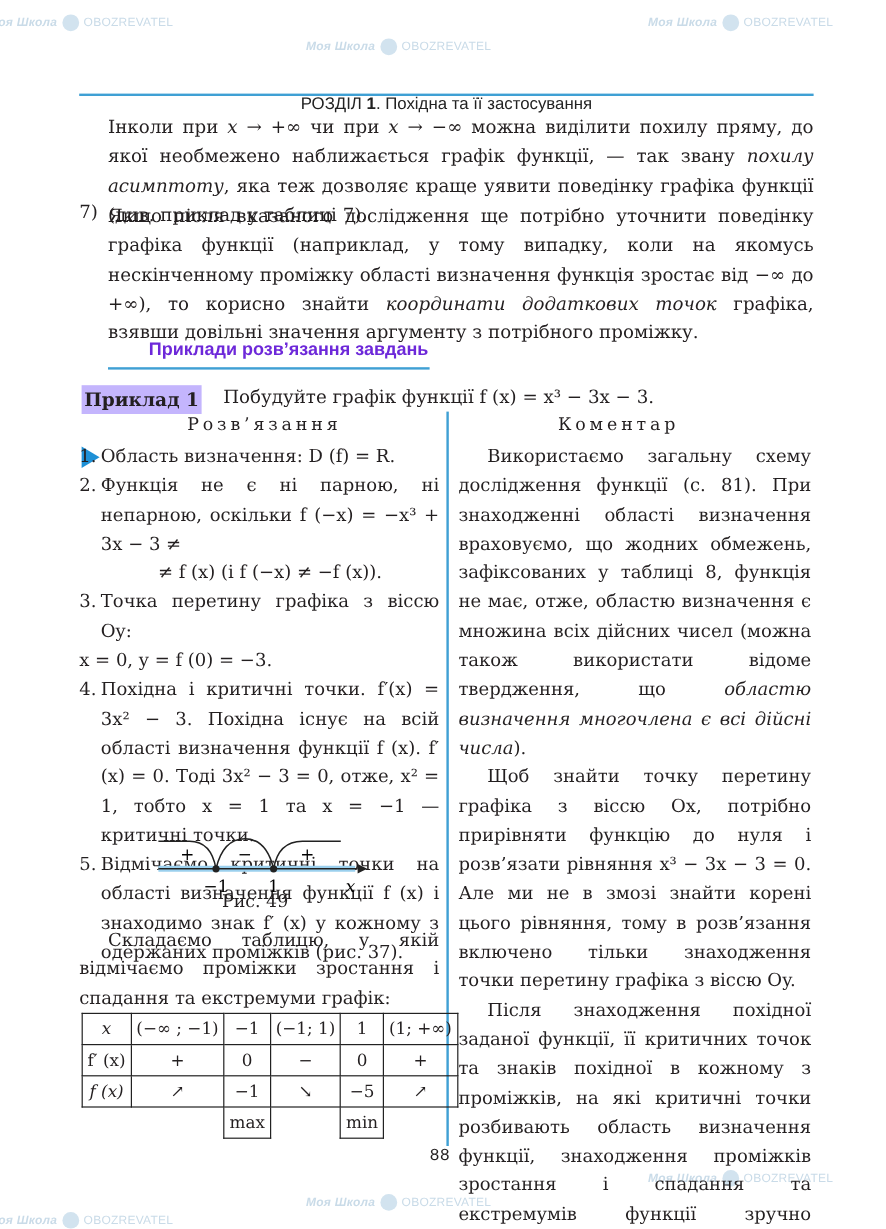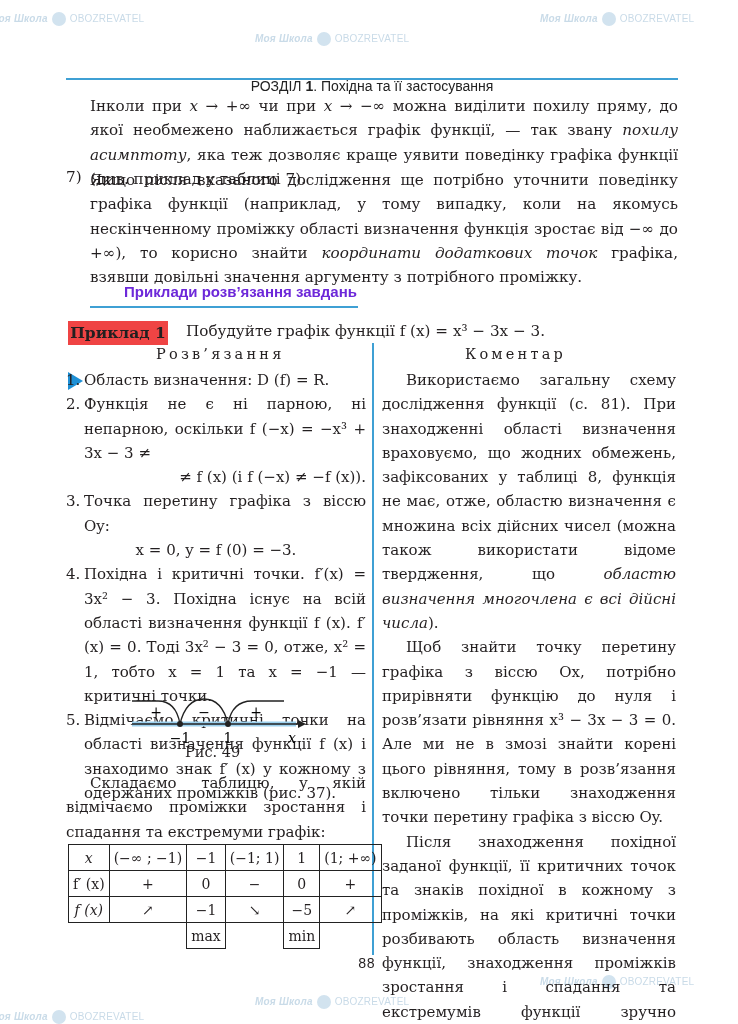--- a/index.html
+++ b/index.html
@@ -17,31 +17,31 @@
   .header-rule { position:absolute; left:0; right:0; bottom:0; height:2px; background:#3fa0d4; }
   .para { position:absolute; font-size:15.2px; line-height:24.3px; text-align:justify; }
   .para i, .ital { font-style:italic; }
   .p1 { left:90px; top:94px; width:588px; }
   .p7num { position:absolute; left:66px; top:168px; font-size:15.2px; }
   .p7 { left:90px; top:168px; width:588px; }
   .sec-title { position:absolute; left:90px; top:283px; font-family:"Liberation Sans",sans-serif;
         font-weight:bold; font-size:15px; color:#6d28d9;margin-left:34px; }
   .sec-rule { position:absolute; left:90px; top:306px; width:268px; height:2px; background:#3fa0d4; }
   .ex-badge { position:absolute; left:68px; top:321px; width:100px; height:24px;
-        background:#ef4444; font-weight:bold; font-size:15.5px; text-align:center; line-height:24px; }
+        background:#c4b5fd; font-weight:bold; font-size:15.5px; text-align:center; line-height:24px; }
   .ex-task { position:absolute; left:186px; top:322px; font-size:15.2px; }
   .col-head { position:absolute; font-size:14.5px; letter-spacing:3.2px; }
   .solhead { left:156px; top:346px; }
   .comhead { left:465px; top:346px; }
   .divider { position:absolute; left:372px; top:343px; width:2px; height:612px; background:#3fa0d4; }
   .left { position:absolute; left:66px; width:300px; font-size:15px; line-height:24.3px; }
   .right { position:absolute; left:382px; width:294px; font-size:15px; line-height:24.3px; text-align:justify; }
   .step { position:relative; padding-left:18px; text-align:justify; }
   .step .n { position:absolute; left:0; top:0; }
-  .center { text-align:center; }
+  .center { }
   .arrow-marker { position:absolute; left:68px; top:372px; width:0; height:0;
         border-top:9px solid transparent; border-bottom:9px solid transparent;
         border-left:15px solid #1e90d6; }
   .fig { position:absolute; left:128px; top:697px; width:180px; height:60px; }
   .fig-cap { position:absolute; left:185px; top:744px; font-size:14.5px; }
   table.t { position:absolute; left:68px; top:844px; border-collapse:collapse; font-size:14px; }
   table.t td { border:1.4px solid #222; height:25px; padding:0 4px; text-align:center; white-space:nowrap; }
   table.t td.e { border:none; }
   .pagenum { position:absolute; left:358px; top:956px; font-family:Liberation Mono, monospace; font-size:14px; }
   .indent { text-indent:24px; }
@@ -76,21 +76,21 @@
 
 <div class="col-head solhead">Розв’язання</div>
 <div class="col-head comhead">Коментар</div>
 <div class="divider"></div>
 
 <div class="arrow-marker"></div>
 
 <div class="left" style="top:368px">
   <div class="step"><span class="n">1.</span><span>Область визначення: D (f) = R.</span></div>
   <div class="step"><span class="n">2.</span><span>Функція не є ні парною, ні непарною, оскільки f (−x) = −x³ + 3x − 3 ≠</span></div>
-  <div class="step" style="text-align:right">≠ f (x) (і f (−x) ≠ −f (x)).</div>
+  <div class="step" style="text-align:center">≠ f (x) (і f (−x) ≠ −f (x)).</div>
   <div class="step"><span class="n">3.</span><span>Точка перетину графіка з віссю Oy:</span></div>
   <div class="center">x = 0, y = f (0) = −3.</div>
   <div class="step"><span class="n">4.</span><span>Похідна і критичні точки. f′(x) = 3x² − 3. Похідна існує на всій області визначення функції f (x). f′ (x) = 0. Тоді 3x² − 3 = 0, отже, x² = 1, тобто x = 1 та x = −1 — критичні точки.</span></div>
   <div class="step"><span class="n">5.</span><span>Відмічаємо критичні точки на області визначення функції f (x) і знаходимо знак f′ (x) у кожному з одержаних проміжків (рис. 37).</span></div>
 </div>
 
 <svg class="fig" viewBox="0 0 180 60">
   <line x1="4" y1="27" x2="168" y2="27" stroke="#9bd0ee" stroke-width="5"></line>
   <line x1="4" y1="27" x2="170" y2="27" stroke="#222" stroke-width="1.3"></line>
   <polygon points="170,23 178,27 170,31" fill="#222"></polygon>

